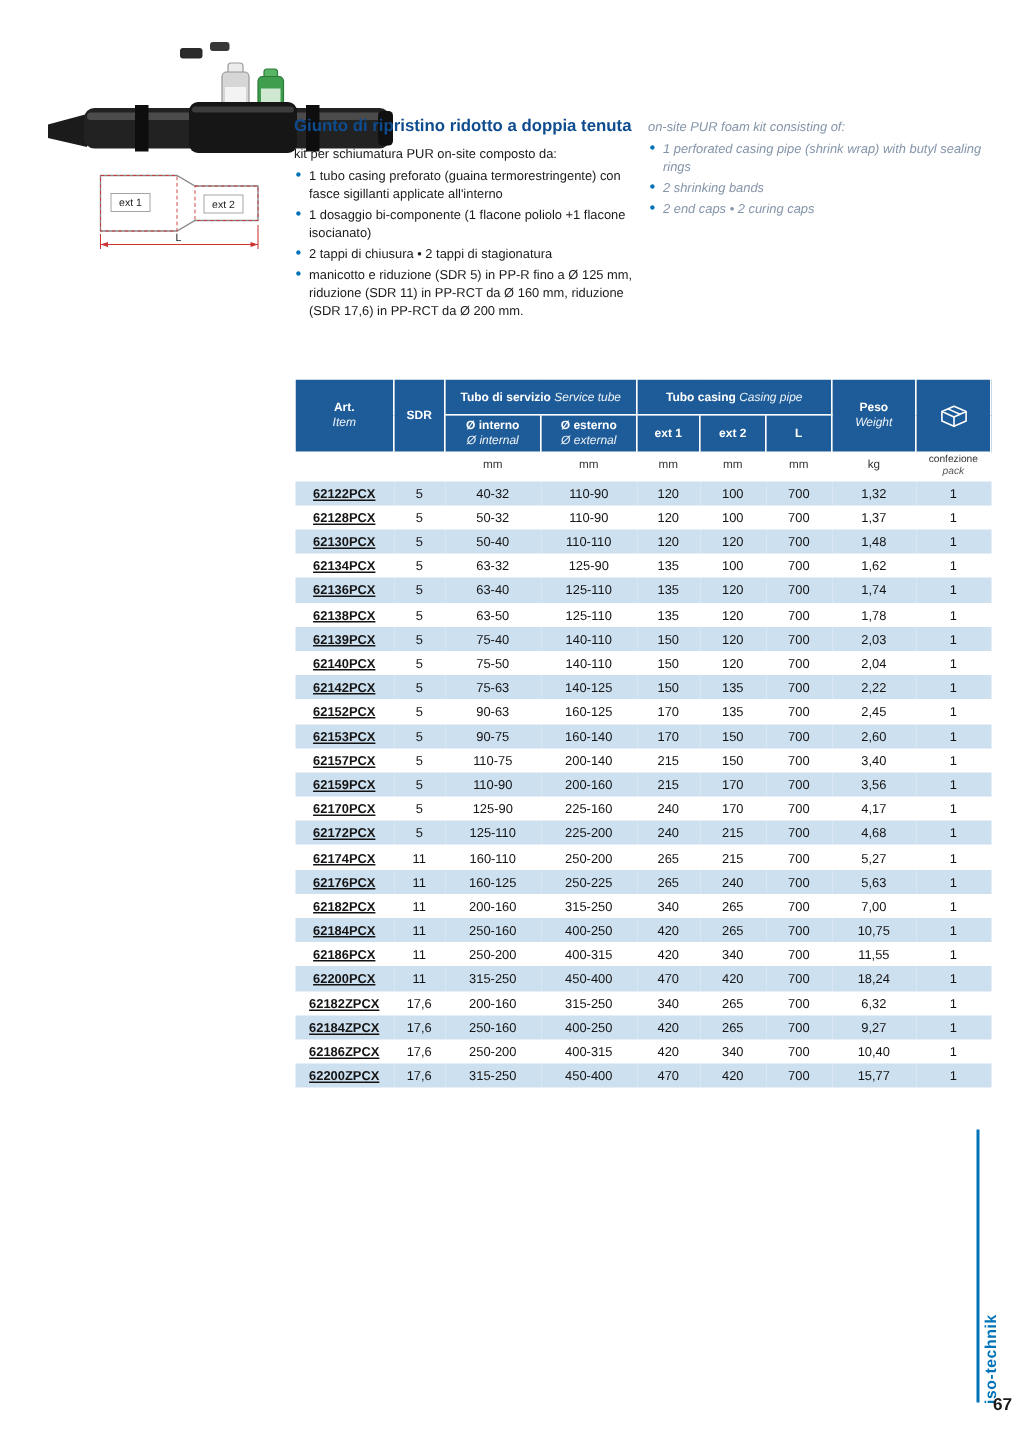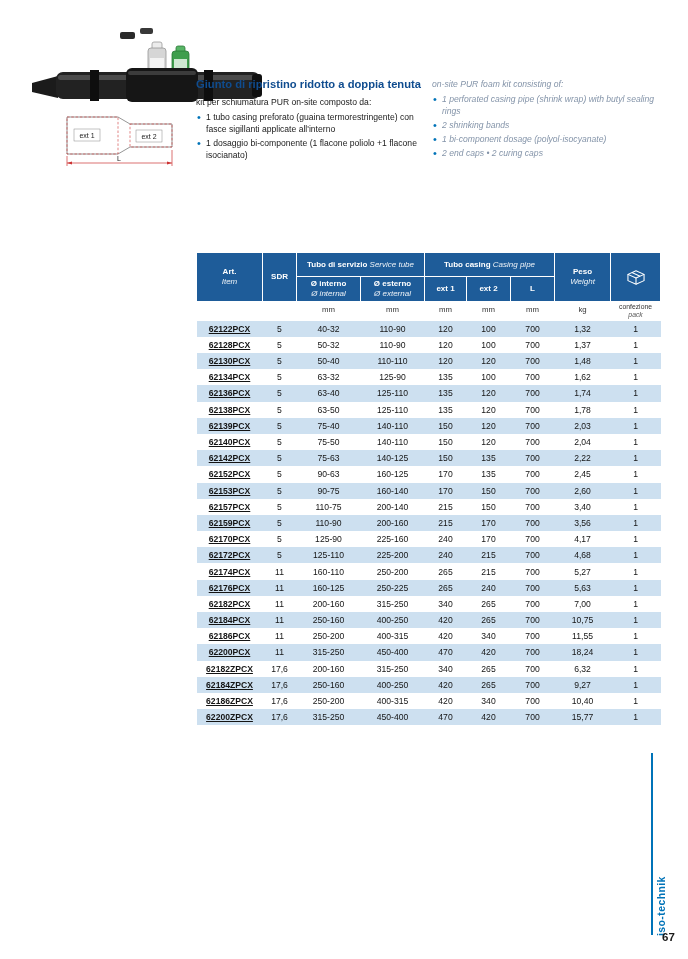--- a/index.html
+++ b/index.html
@@ -131,29 +131,30 @@
       <text x="55" y="52.5" text-anchor="middle">L</text>
     </svg>
   </div>
 
   <div class="col col-it">
     <h2 class="title">Giunto di ripristino ridotto a doppia tenuta</h2>
     <p class="lead">kit per schiumatura PUR on-site composto da:</p>
     <ul class="bullets">
         <li>1 tubo casing preforato (guaina termorestringente) con fasce sigillanti applicate all'interno</li>
         <li>1 dosaggio bi-componente (1 flacone poliolo +1 flacone isocianato)</li>
+        <li>2 tappi di chiusura  •  2 tappi di stagionatura</li>
+        <li>manicotto e riduzione (SDR 5) in PP-R fino a Ø 125 mm, riduzione (SDR 11) in PP-RCT da Ø 160 mm, riduzione (SDR 17,6) in PP-RCT da Ø 200 mm.</li>
       </ul>
   </div>
 
   <div class="col col-en">
     <p class="lead">on-site PUR foam kit consisting of:</p>
     <ul class="bullets">
         <li>1 perforated casing pipe (shrink wrap) with butyl sealing rings</li>
         <li>2 shrinking bands</li>
-        <li>1 bi-component dosage (polyol-isocyanate)</li>
         <li>2 end caps  •  2 curing caps</li>
       </ul>
   </div>
 
   <table class="data-table">
     <colgroup>
       <col style="width:66px">
         <col style="width:34px">
         <col style="width:64px">
         <col style="width:64px">

